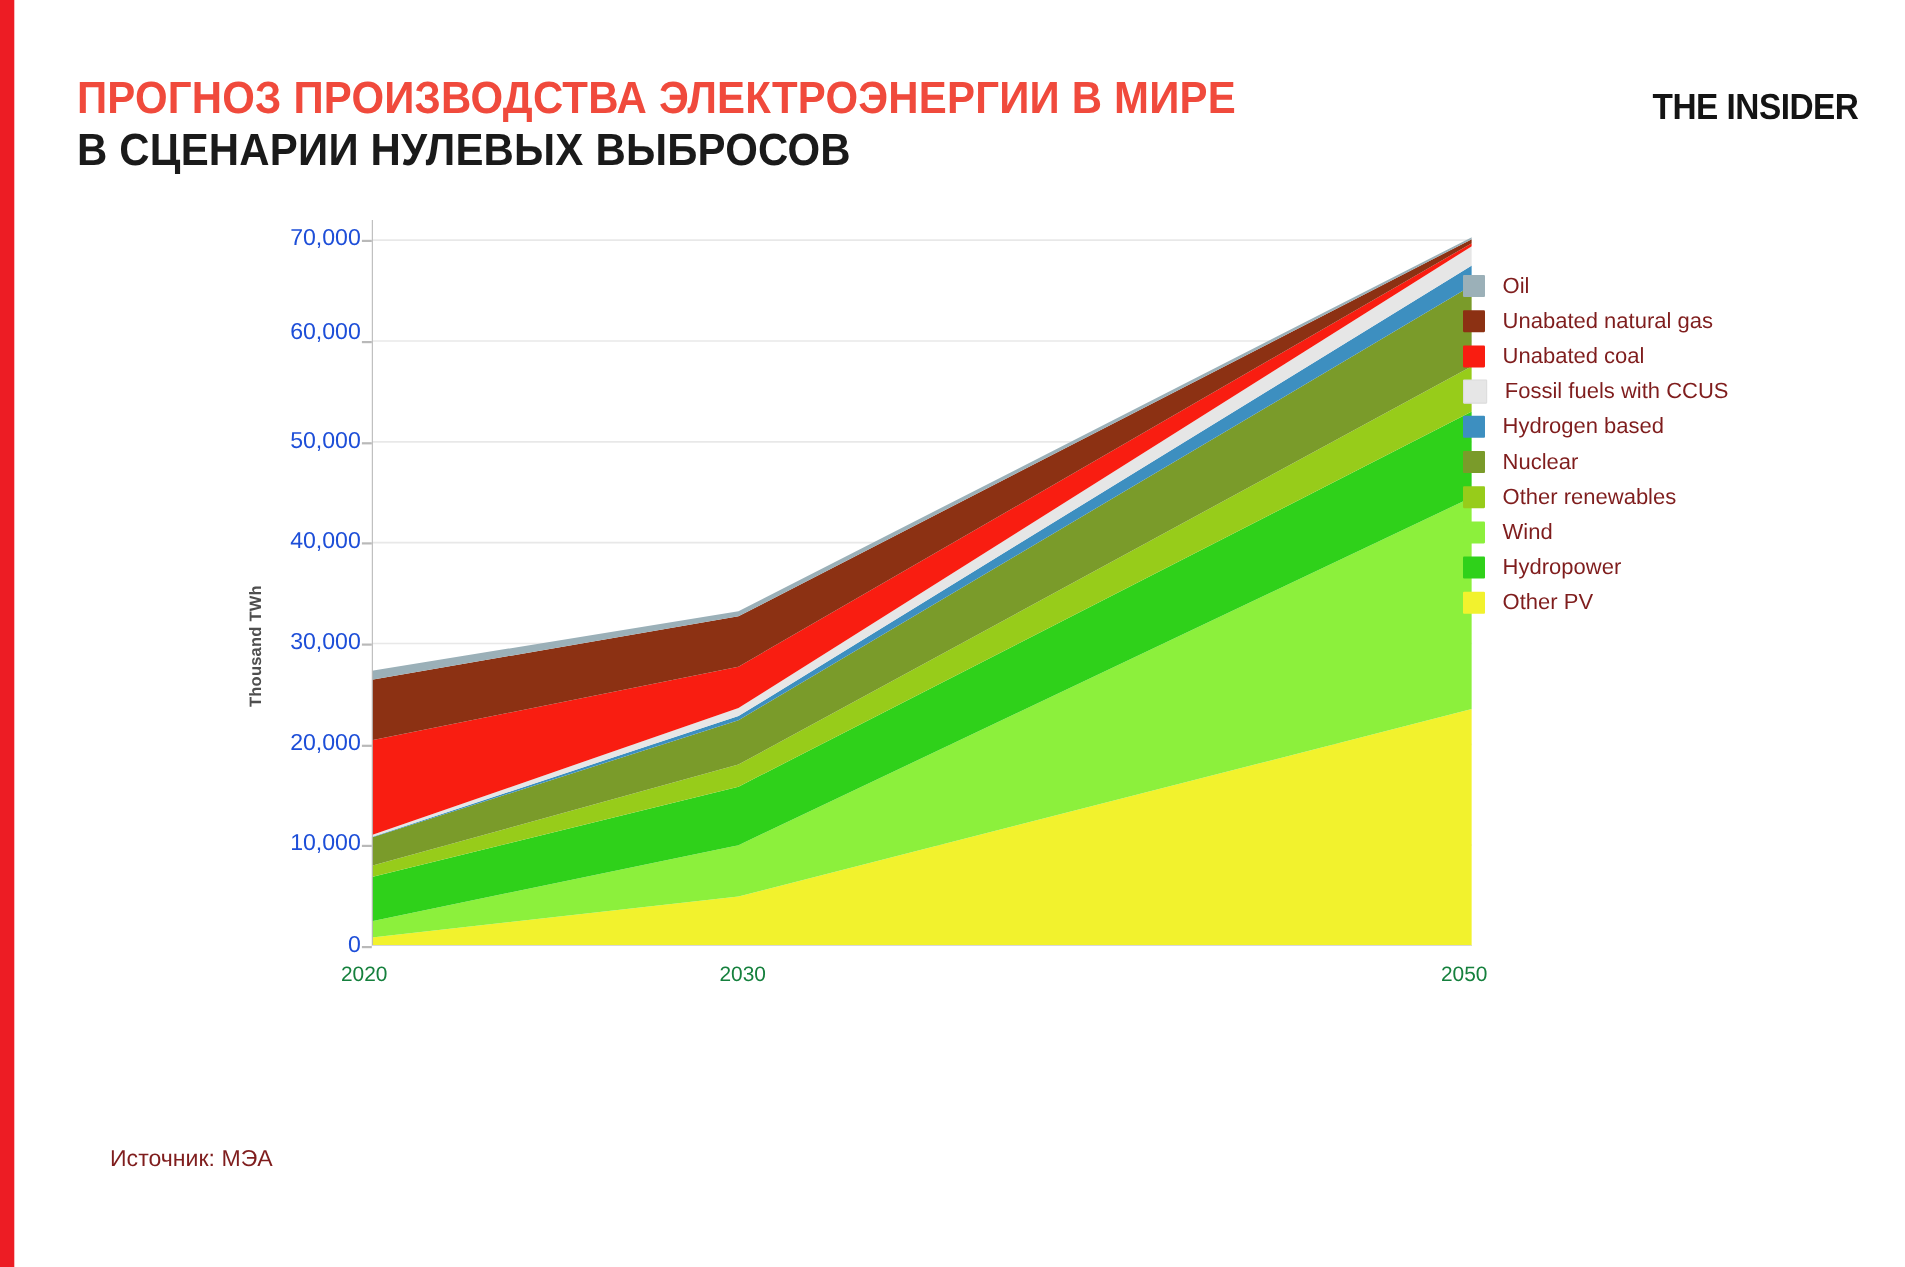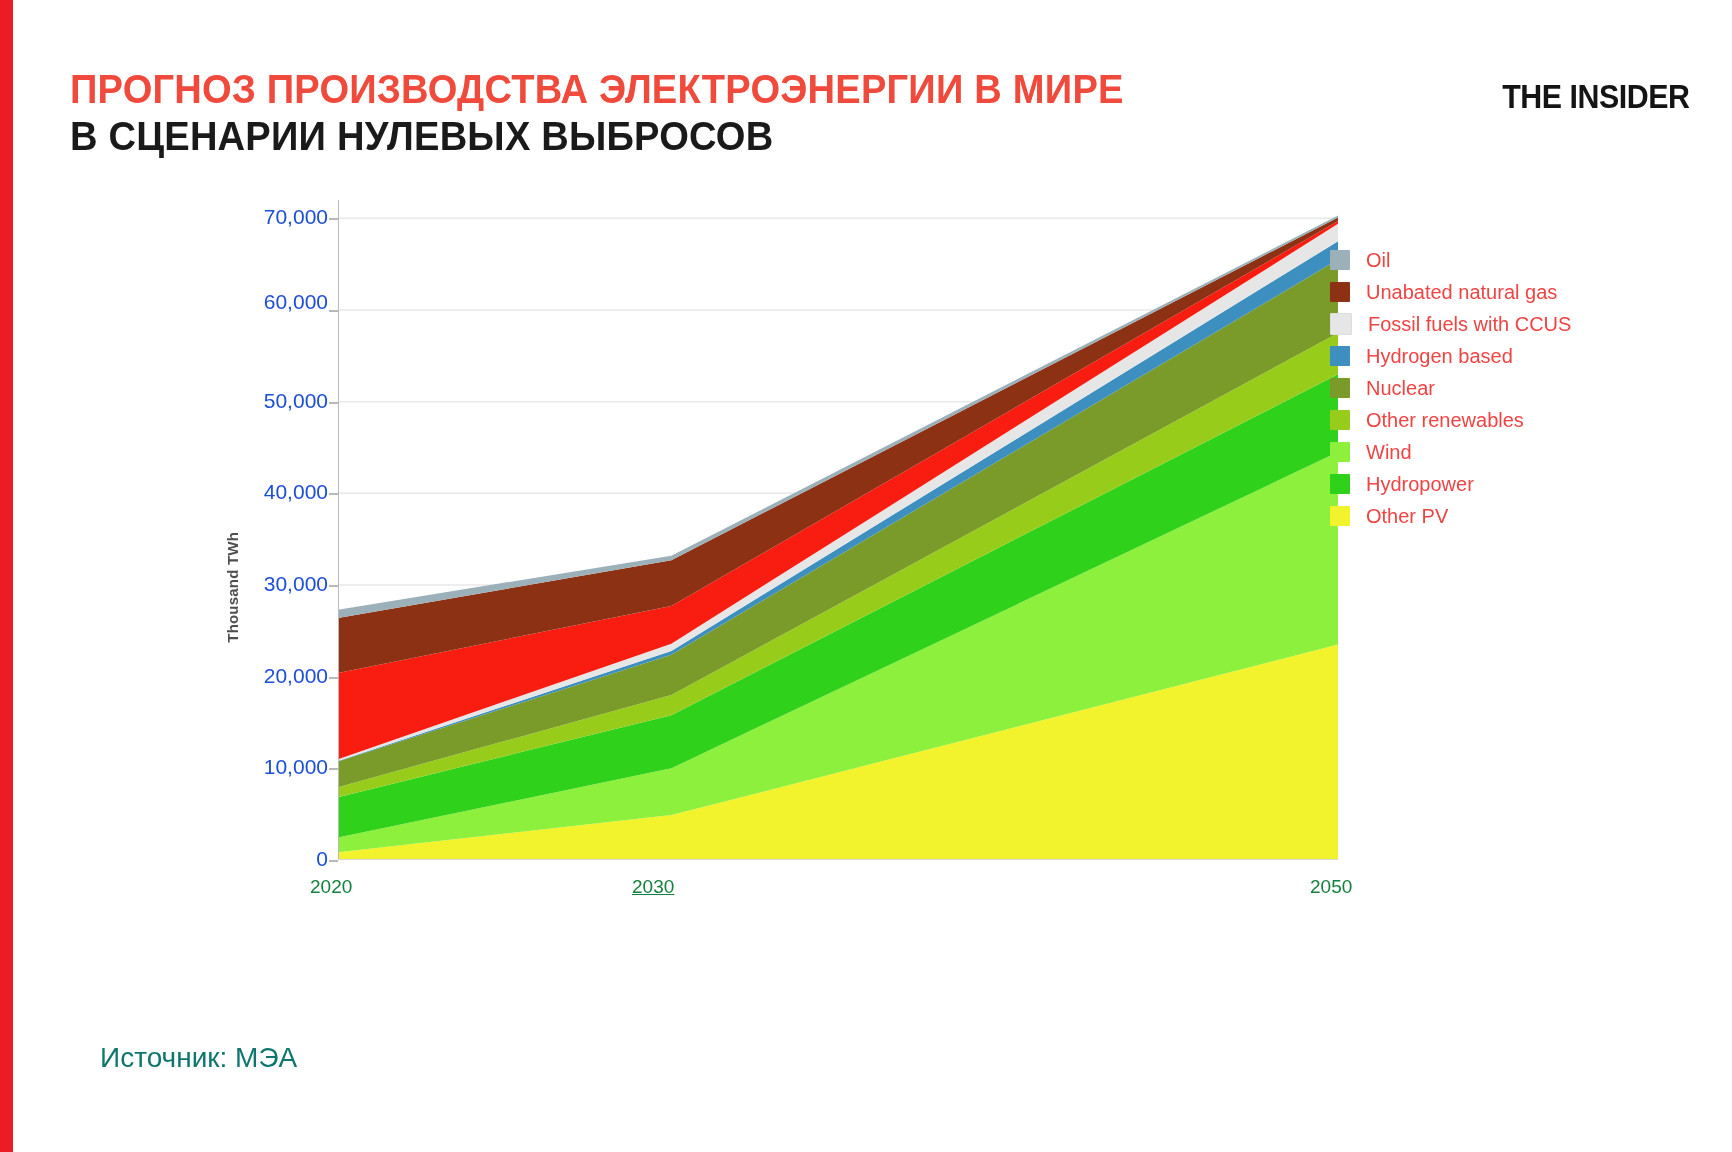--- a/index.html
+++ b/index.html
@@ -72,27 +72,27 @@
     position:absolute;left:1330px;top:244px;width:350px;
   }
   .legend-item{
     display:flex;align-items:center;height:32px;
   }
   .legend-swatch{
     width:20px;height:20px;margin-right:16px;flex:0 0 auto;
     border-radius:1px;
   }
   .legend-label{
-    font-size:20px;color:#ef4444;white-space:nowrap;
+    font-size:20px;color:#7f1d1d;white-space:nowrap;
     line-height:20px;
   }
 
   #source-note{
     position:absolute;left:100px;top:1042px;
-    font-size:28px;color:#0f766e;
+    font-size:21px;color:#7f1d1d;
   }
 </style>
 </head>
 <body>
 
 <div id="accent-bar"></div>
 
 <div id="header">
   <div class="title-line" id="title-line-1">ПРОГНОЗ ПРОИЗВОДСТВА ЭЛЕКТРОЭНЕРГИИ В МИРЕ</div>
   <div class="title-line" id="title-line-2">В СЦЕНАРИИ НУЛЕВЫХ ВЫБРОСОВ</div>
@@ -153,35 +153,39 @@
       <g id="xticks-marks">
           <line x1="0" x2="0" y1="660" y2="668" stroke="#b9b9b9" stroke-width="1.5"></line>
           <line x1="333.3333333333333" x2="333.3333333333333" y1="660" y2="668" stroke="#b9b9b9" stroke-width="1.5"></line>
           <line x1="1000" x2="1000" y1="660" y2="668" stroke="#b9b9b9" stroke-width="1.5"></line>
         </g>
     </svg>
   </div>
 
   <div id="xtick-row">
       <div class="xtick-label" style="left: -28px; top: 8px;">2020</div>
-      <div class="xtick-label" style="left: 294px; top: 8px; text-decoration: underline;">2030</div>
+      <div class="xtick-label" style="left: 316px; top: 8px;">2030</div>
       <div class="xtick-label" style="left: 972px; top: 8px;">2050</div>
     </div>
 </div>
 
 <div id="legend">
     <div class="legend-item">
       <span class="legend-swatch" style="background: rgb(155, 176, 184);"></span>
       <span class="legend-label">Oil</span>
     </div>
     <div class="legend-item">
       <span class="legend-swatch" style="background: rgb(140, 49, 19);"></span>
       <span class="legend-label">Unabated natural gas</span>
     </div>
     <div class="legend-item">
+      <span class="legend-swatch" style="background: rgb(249, 29, 17);"></span>
+      <span class="legend-label">Unabated coal</span>
+    </div>
+    <div class="legend-item">
       <span class="legend-swatch" style="background: rgb(230, 230, 230); border: 1px solid rgb(220, 220, 220);"></span>
       <span class="legend-label">Fossil fuels with CCUS</span>
     </div>
     <div class="legend-item">
       <span class="legend-swatch" style="background: rgb(61, 143, 192);"></span>
       <span class="legend-label">Hydrogen based</span>
     </div>
     <div class="legend-item">
       <span class="legend-swatch" style="background: rgb(122, 155, 42);"></span>
       <span class="legend-label">Nuclear</span>

